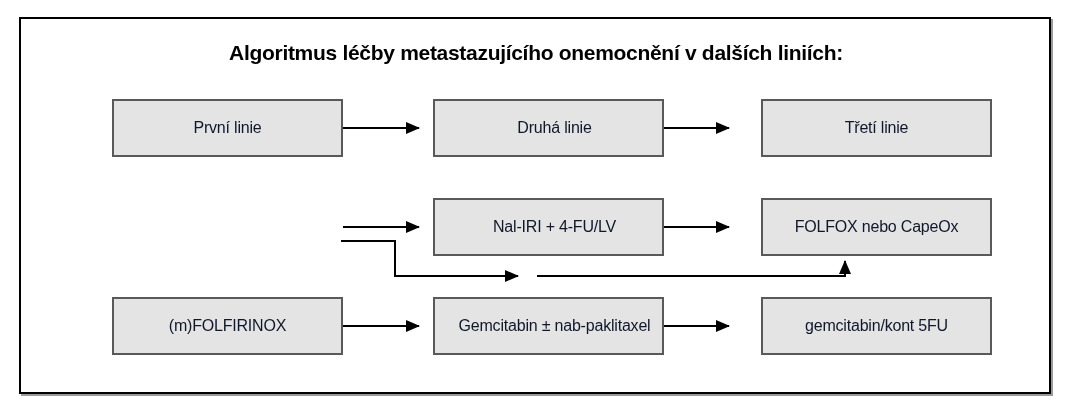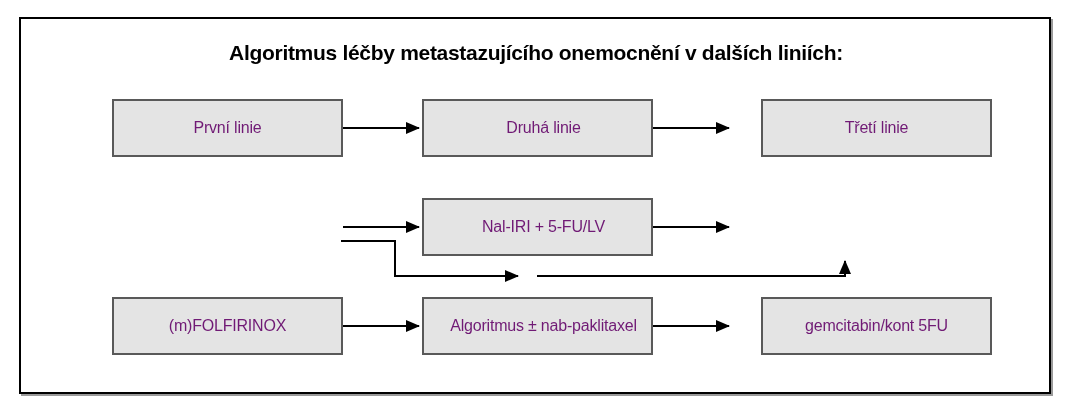--- a/index.html
+++ b/index.html
@@ -42,26 +42,26 @@
     width: 231px;
     height: 58px;
     background: var(--box-fill, #e4e4e4);
     border: 2px solid var(--box-border, #595959);
     box-sizing: border-box;
     display: flex;
     align-items: center;
     justify-content: center;
     text-align: center;
     font-size: 16px;
-    color: #701a75;
+    color: #0f172a;
     letter-spacing: -0.2px;
   }
   
   .c1 { left: 112px; }
-  .c2 { left: 422px; padding-left: 12px; }
+  .c2 { left: 433px; padding-left: 12px; }
   .c3 { left: 761px; }
   .r1 { top: 99px; }
   .r2 { top: 198px; }
   .r3 { top: 297px; text-align: right; }
 
   .wires {
     position: absolute;
     left: 0;
     top: 0;
     width: 1072px;
@@ -100,26 +100,29 @@
     <span>První linie</span>
   </div>
   <div class="node c2 r1">
     <span>Druhá linie</span>
   </div>
   <div class="node c3 r1">
     <span>Třetí linie</span>
   </div>
 
   <div class="node c2 r2">
-    <span>Nal-IRI + 5-FU/LV</span>
+    <span>Nal-IRI + 4-FU/LV</span>
+  </div>
+  <div class="node c3 r2">
+    <span>FOLFOX nebo CapeOx</span>
   </div>
 
   <div class="node c1 r3">
     <span>(m)FOLFIRINOX</span>
   </div>
   <div class="node c2 r3">
-    <span>Algoritmus ± nab-paklitaxel</span>
+    <span>Gemcitabin ± nab-paklitaxel</span>
   </div>
   <div class="node c3 r3">
     <span>gemcitabin/kont 5FU</span>
   </div>
 
 </div>
 
 </body></html>

